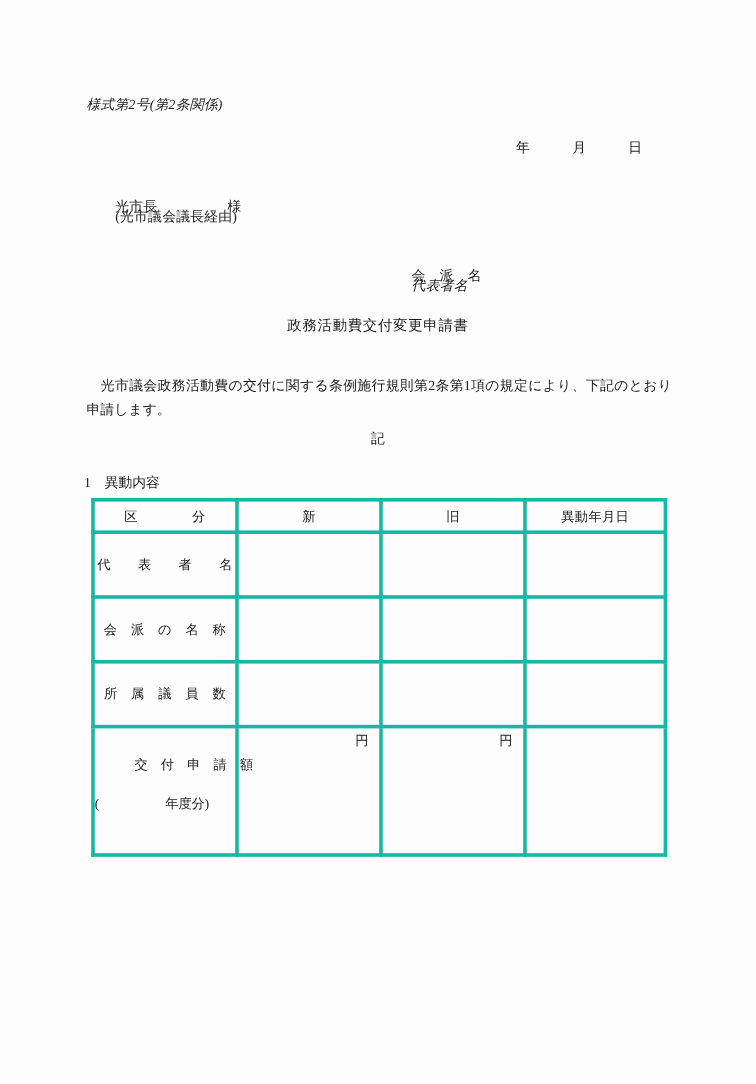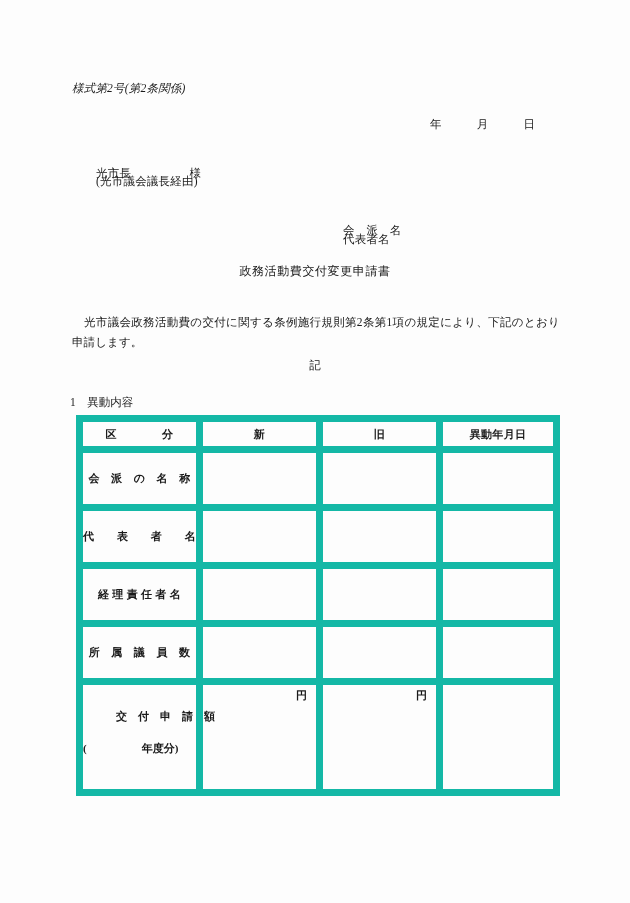--- a/index.html
+++ b/index.html
@@ -30,21 +30,21 @@
     line-height: 1.55;
     white-space: pre;
     letter-spacing: 0.2px;
   }
 
   #form-number        { left: 72px;  top: 80px; font-style: italic; }
   #date-line          { left: 430px; top: 116px; letter-spacing: 0.2px; }
   #addressee-name     { left: 96px;  top: 153px; margin-top: 12px; }
   #addressee-via      { left: 96px;  top: 173px; }
   #sender-faction     { left: 343px; top: 222px; font-family: Liberation Mono, monospace; }
-  #sender-rep         { left: 343px; top: 231px; }
+  #sender-rep         { left: 343px; top: 231px; font-style: italic; }
 
   #doc-title {
     position: absolute;
     left: 0; right: 0;
     top: 263px;
     text-align: center;
     font-size: 12px;
     letter-spacing: 0.6px;
   }
 
@@ -81,23 +81,23 @@
     position: absolute;
     left: 76px;
     top: 415px;
     width: 477px;
     border-collapse: collapse;
     table-layout: fixed;
     font-size: 11px;
   }
   #change-table td,
   #change-table th {
-    border: 7px solid #14b8a6;
+    border: 3px solid #14b8a6;
     padding: 0;
-    font-weight: bold;
+    font-weight: normal;
     vertical-align: middle;
     background: transparent;
   }
 
   col.c-label { width: 120px; }
   col.c-new   { width: 120px; }
   col.c-old   { width: 120px; }
   col.c-date  { width: 117px; }
 
   .hdr-row th {
@@ -174,33 +174,27 @@
     <thead>
       <tr class="hdr-row">
         <th>区　　　　分</th>
         <th>新</th>
         <th>旧</th>
         <th>異動年月日</th>
       </tr>
     </thead>
     <tbody>
       <tr class="body-row">
+        <td class="row-label">代　　表　　者　　名</td>
+        <td></td>
+        <td></td>
+        <td></td>
+      </tr>
+      <tr class="body-row">
         <td class="row-label">会　派　の　名　称</td>
-        <td></td>
-        <td></td>
-        <td></td>
-      </tr>
-      <tr class="body-row">
-        <td class="row-label">代　　表　　者　　名</td>
-        <td></td>
-        <td></td>
-        <td></td>
-      </tr>
-      <tr class="body-row">
-        <td class="row-label">経 理 責 任 者 名</td>
         <td></td>
         <td></td>
         <td></td>
       </tr>
       <tr class="body-row">
         <td class="row-label">所　属　議　員　数</td>
         <td></td>
         <td></td>
         <td></td>
       </tr>

